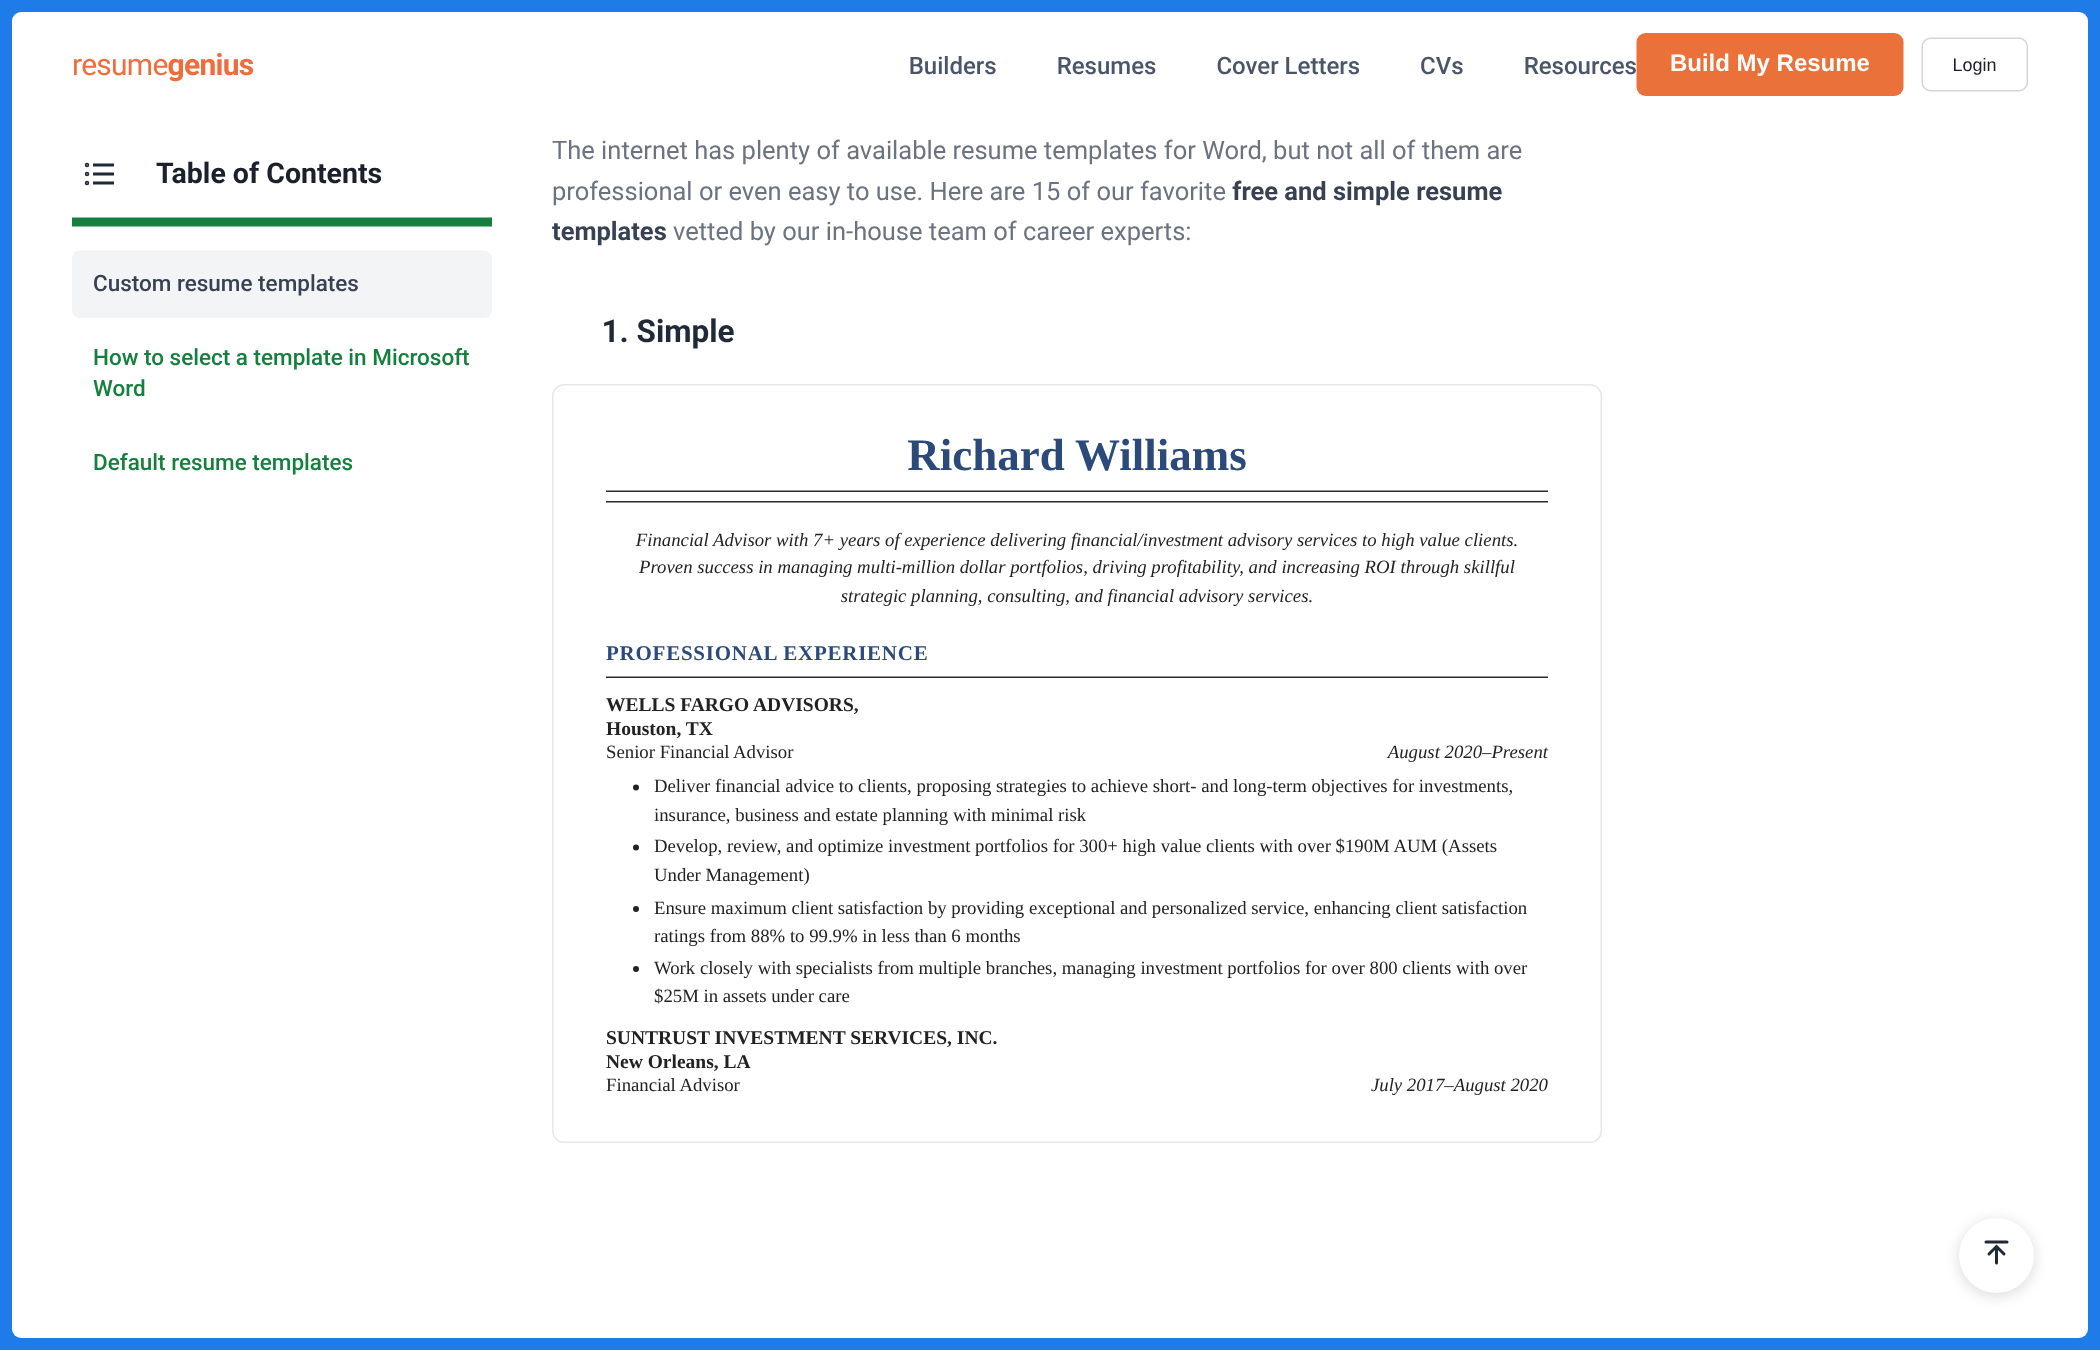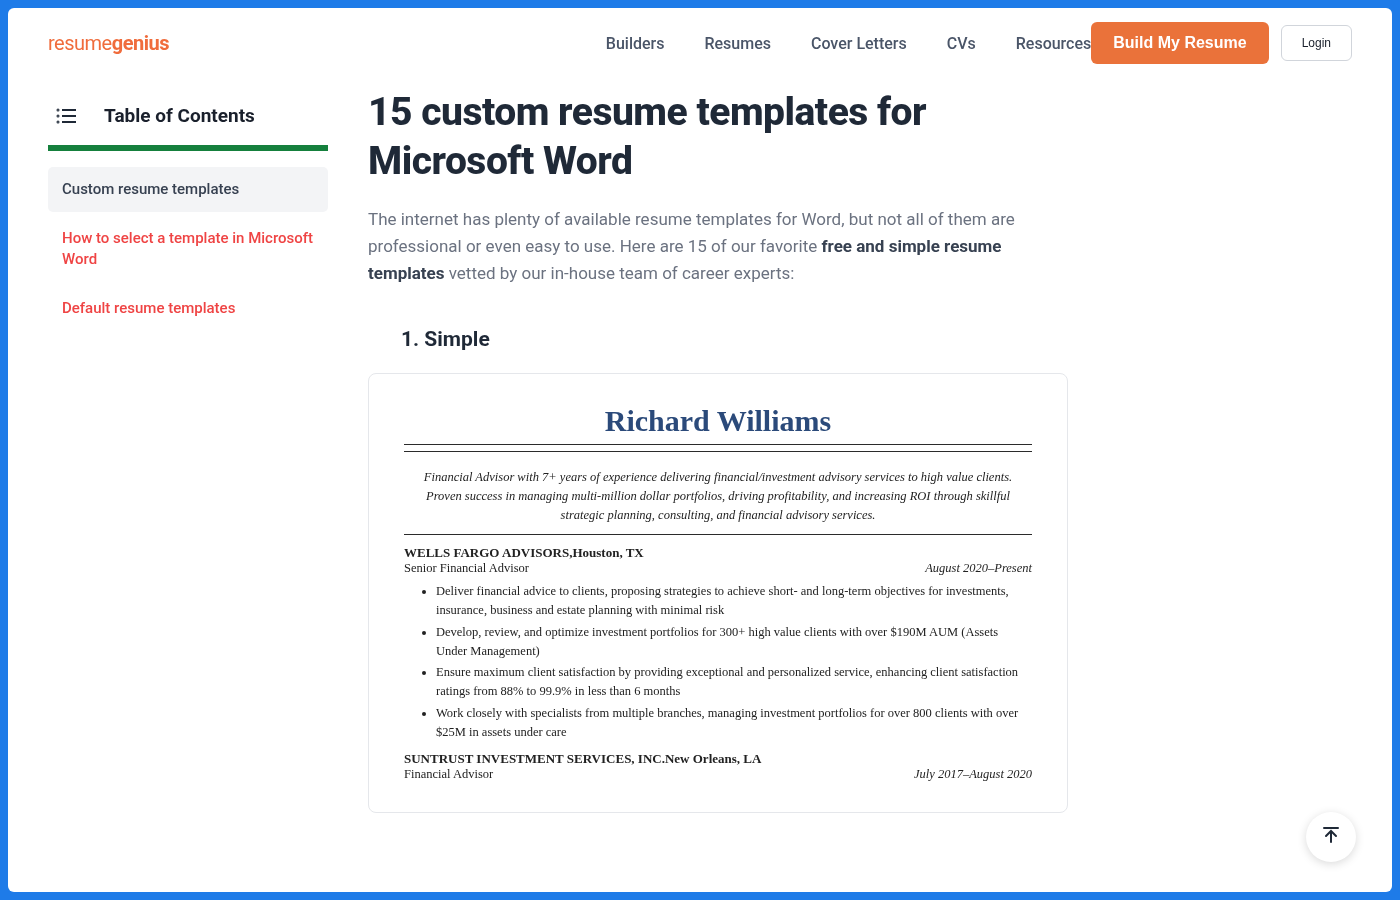--- a/index.html
+++ b/index.html
@@ -11,34 +11,34 @@
 .logo-b { color: #F06C3C; font-weight: 700; }
 .nav { display: flex; gap: 40px; margin-left: auto; }
 .nav-item { color: #4a5568; font-size: 16px; font-weight: 500; cursor: pointer; }
 .cta-btn { background: #EA723A; color: #fff; font-size: 16px; font-weight: 600; padding: 12px 22px; border-radius: 6px; border: none; cursor: pointer; }
 .login-btn { background: #fff; color: #1a202c; font-size: 12px; font-weight: 500; padding: 10px 20px; border: 1px solid #d1d5db; border-radius: 6px; margin-left: 12px; cursor: pointer; }
 .body-wrap { display: flex; padding: 10px 40px 0 40px; }
 .sidebar { width: 280px; flex-shrink: 0; }
 .toc-header { display: flex; align-items: center; gap: 28px; padding: 16px 0 18px 8px; border-bottom: 6px solid #15803d; margin-bottom: 16px; }
 .toc-icon { display: inline-flex; }
 .toc-title { font-size: 19px; font-weight: 700; color: #1a202c; }
-.toc-item { display: block; padding: 12px 14px; font-size: 15px; color: #ef4444; font-weight: 500; border-radius: 5px; cursor: pointer; margin-bottom: 4px; line-height: 1.4; }
+.toc-item { display: block; padding: 12px 14px; font-size: 15px; color: #15803d; font-weight: 500; border-radius: 5px; cursor: pointer; margin-bottom: 4px; line-height: 1.4; }
 .toc-item.active { background: #f3f4f6; color: #374151; }
 .main { flex: 1; padding-left: 40px; max-width: 740px; }
 .h1 { font-size: 39px; font-weight: 800; color: #1f2937; line-height: 1.25; margin-bottom: 20px; letter-spacing: -0.5px; }
 .intro { font-size: 17px; color: #6b7280; line-height: 1.6; margin-bottom: 40px; }
 .intro strong { color: #374151; font-weight: 700; }
 .h2 { font-size: 21px; font-weight: 700; color: #1f2937; margin-bottom: 22px; margin-left: 33px; }
 .resume-card { border: 1px solid #e5e7eb; border-radius: 8px; padding: 30px 35px; background: #fff; font-family: Georgia, 'Times New Roman', serif; color: #222; }
 .r-name { text-align: center; font-size: 30px; font-weight: 700; color: #2b4a7a; margin-bottom: 4px; }
 .r-hr { border: none; border-top: 1px solid #2b2b2b; margin: 6px 0; }
 .r-contact { text-align: center; font-size: 12.5px; line-height: 1.5; margin: 8px 0 4px; }
 .r-summary { text-align: center; font-style: italic; font-size: 12.5px; line-height: 1.5; padding: 10px 10px 4px; }
 .r-section-title { font-size: 14px; font-weight: 700; color: #2b4a7a; letter-spacing: 0.5px; margin-top: 18px; margin-bottom: 2px; }
-.r-job-head { display: flex; font-size: 13px; margin-top: 10px; }
+.r-job-head { display: flex; justify-content: space-between; font-size: 13px; margin-top: 10px; flex-direction: column; }
 .r-job-left { font-weight: 700; }
 .r-job-right { font-weight: 700; }
 .r-job-sub { display: flex; justify-content: space-between; font-size: 12.5px; }
 .r-job-sub-right { font-style: italic; }
 .r-bullets { list-style: disc; margin: 6px 0 4px 32px; font-size: 12.5px; line-height: 1.5; }
 .r-bullets li { margin-bottom: 3px; }
 .scroll-top { position: absolute; right: 36px; bottom: 30px; width: 50px; height: 50px; border-radius: 50%; background: #fff; box-shadow: 0 2px 10px rgba(0,0,0,0.15); display: flex; align-items: center; justify-content: center; cursor: pointer; }
 </style>
 </head>
 <body>
@@ -73,32 +73,32 @@
           </svg>
         </span>
         <span class="toc-title">Table of Contents</span>
       </div>
       <a class="toc-item active">Custom resume templates</a>
       <a class="toc-item">How to select a template in Microsoft Word</a>
       <a class="toc-item">Default resume templates</a>
     </aside>
 
     <main class="main">
-      <h1 class="h1">15 custom resume templates for Microsoft Word</h1>
       <p class="intro">
         <span>The internet has plenty of available resume templates for Word, but not all of them are professional or even easy to use. Here are 15 of our favorite </span><strong>free and simple resume templates</strong><span> vetted by our in-house team of career experts:</span>
       </p>
       <h2 class="h2">1. Simple</h2>
 
       <div class="resume-card">
         <div class="r-name">Richard Williams</div>
         <hr class="r-hr">
         <hr class="r-hr">
         <div class="r-summary">Financial Advisor with 7+ years of experience delivering financial/investment advisory services to high value clients. Proven success in managing multi-million dollar portfolios, driving profitability, and increasing ROI through skillful strategic planning, consulting, and financial advisory services.</div>
 
+        <div class="r-section-title">PROFESSIONAL EXPERIENCE</div>
         <hr class="r-hr">
 
         <div class="r-job-head">
           <span class="r-job-left">WELLS FARGO ADVISORS,</span>
           <span class="r-job-right">Houston, TX</span>
         </div>
         <div class="r-job-sub">
           <span>Senior Financial Advisor</span>
           <span class="r-job-sub-right">August 2020–Present</span>
         </div>

